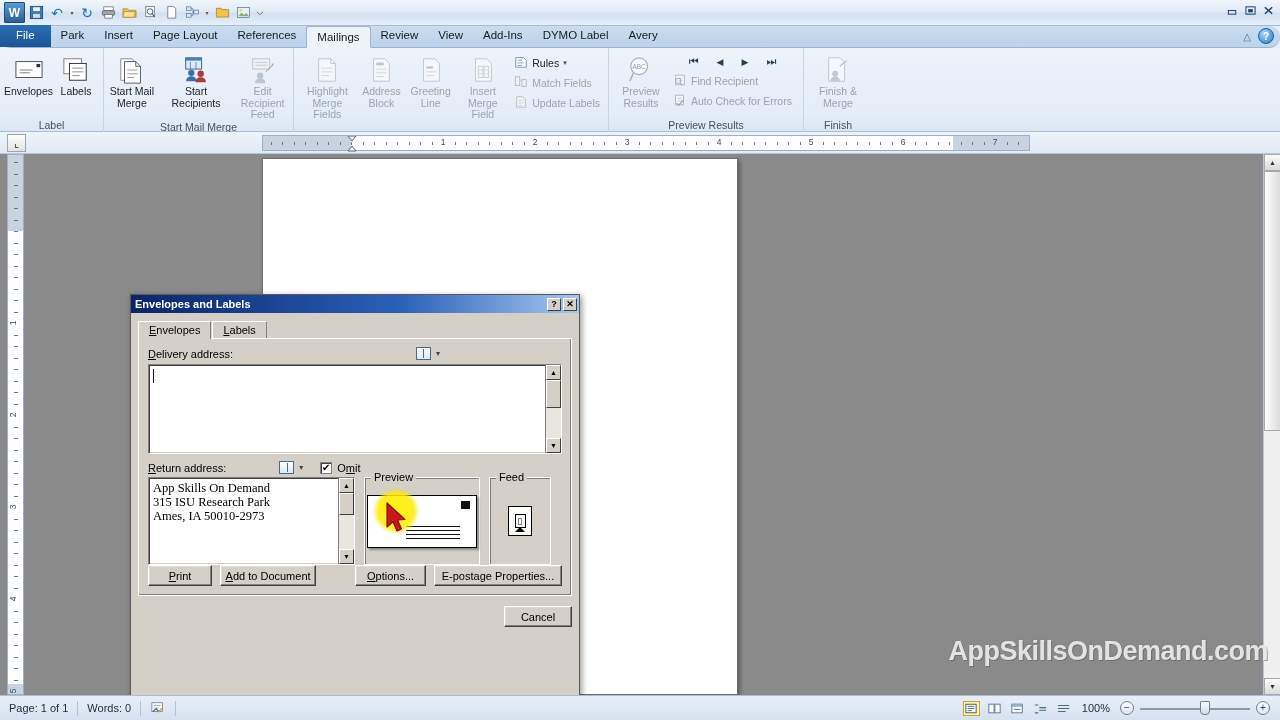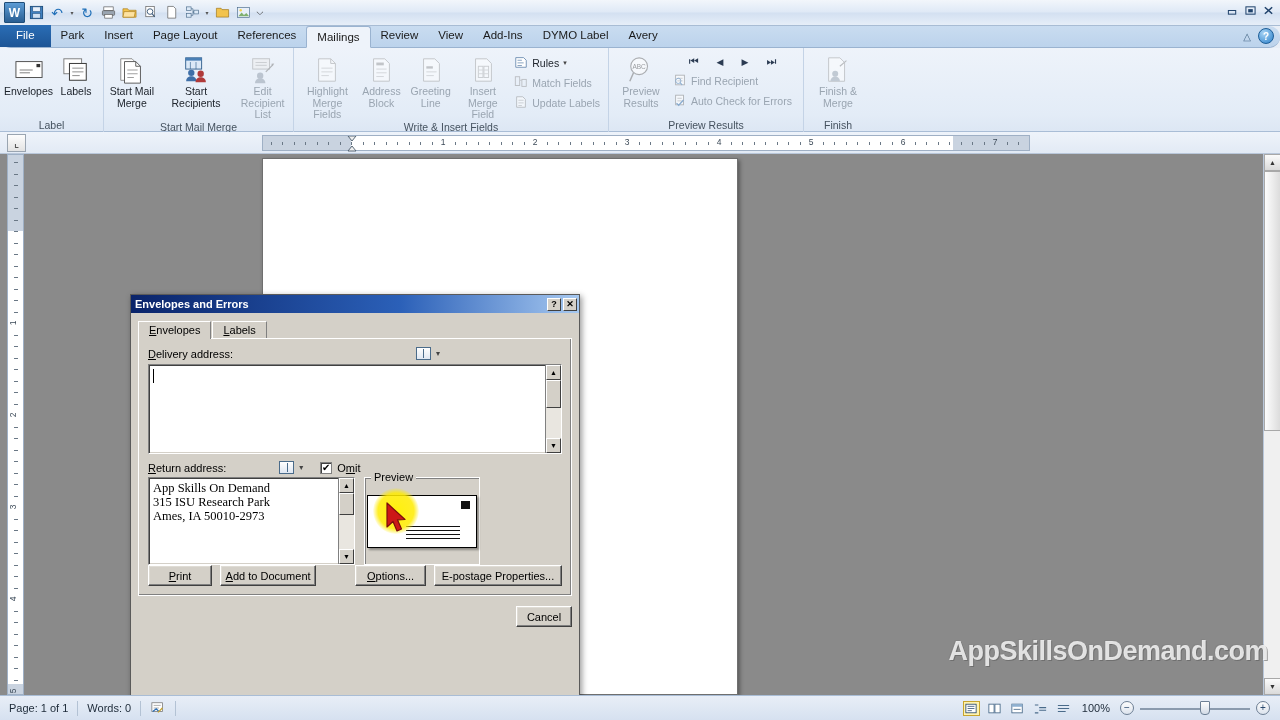--- a/index.html
+++ b/index.html
@@ -614,21 +614,21 @@
                 <rect x="6" y="4" width="18" height="11" fill="#eee" stroke="#999" stroke-width="1"></rect>
                 <line x1="9" y1="8" x2="21" y2="8" stroke="#aaa"></line>
                 <line x1="9" y1="11" x2="21" y2="11" stroke="#aaa"></line>
                 <circle cx="14" cy="22" r="3.4" fill="#8e9aa8"></circle>
                 <path d="M8.5 30c0-3.4 2.6-5.3 5.5-5.3s5.5 1.9 5.5 5.3z" fill="#8e9aa8"></path>
                 <path d="M20 18l8-8" stroke="#777" stroke-width="1.4"></path>
                 <path d="M29 9l-3 .4.5 2.6z" fill="#777"></path>
               </svg>
           </div>
           <div style="white-space:pre-line">Edit
-Recipient List</div>
+Recipient Feed</div>
         </div>
       </div>
       <div class="rgroup-label">Start Mail Merge</div>
     </div>
 
     <div class="rgroup" style="width:315px">
       <div class="rgroup-items" style="gap:0">
         <div class="bigbtn dim" style="width:62px">
           <div class="ic">
             <svg width="30" height="28" viewBox="0 0 32 30" opacity=".5">
@@ -705,21 +705,20 @@
             <span>
               <svg width="14" height="14" viewBox="0 0 16 16" opacity=".5">
                   <path d="M3 2h7l3 3v9H3z" fill="#fff" stroke="#888"></path>
                   <path d="M5 6h6M5 9h6M5 12h4" stroke="#aaa"></path>
                 </svg>
             </span>
             <span>Update Labels</span>
           </div>
         </div>
       </div>
-      <div class="rgroup-label">Write &amp; Insert Fields</div>
     </div>
 
     <div class="rgroup" style="width:195px">
       <div class="rgroup-items" style="gap:0">
         <div class="bigbtn dim" style="width:56px">
           <div class="ic">
             <svg width="32" height="28" viewBox="0 0 34 30" opacity=".55">
                 <circle cx="15" cy="11" r="9" fill="#fff" stroke="#777" stroke-width="1.2"></circle>
                 <text x="15" y="14" font-size="7" text-anchor="middle" fill="#555" font-family="sans-serif">ABC</text>
                 <line x1="9" y1="18" x2="5" y2="27" stroke="#777" stroke-width="1.6"></line>
@@ -921,21 +920,21 @@
     <div class="page"></div>
 
     <div class="vscroll">
       <div class="arrow">▲</div>
       <div class="thumb"></div>
       <div class="arrow" style="position:absolute;bottom:0;left:0">▼</div>
     </div>
 
     <div class="dialog" style="top:0px;left:0px;position:absolute;left:130px;top:162px">
       <div class="dlg-title">
-        <div class="t">Envelopes and Errors</div>
+        <div class="t">Envelopes and Labels</div>
         <div class="dlg-btn">?</div>
         <div class="dlg-btn">✕</div>
       </div>
 
       <div class="dlg-body">
 
         <div class="tabrow">
           <div class="dtab sel">
             <span class="u" style="text-decoration:none"><u>E</u>nvelopes</span>
           </div>
@@ -1000,33 +999,41 @@
                   <div class="line" style="top:34px;width:54px"></div>
                   <div class="line" style="top:38px;width:54px"></div>
                   <div class="line" style="top:42px;width:54px"></div>
                 </div>
                 <svg class="cursor-arrow" style="left:20px;top:24px" width="26" height="32" viewBox="0 0 26 32">
                   <path d="M2 1 L2 25 L8 19.5 L12 29 L16.5 27 L12.5 17.8 L20 17.5 Z" fill="#cc1717" stroke="#7a0c0c" stroke-width="1.2" stroke-linejoin="round"></path>
                 </svg>
               </div>
             </div>
 
+            <div class="groupbox" style="width:62px;height:88px;position:relative">
+              <div class="gtitle">Feed</div>
+              <div style="position:absolute;left:0;top:0;right:0;bottom:0;display:flex;align-items:center;justify-content:center">
+                <div class="feedicon">
+                  <div class="inner">▯</div>
+                </div>
+              </div>
+            </div>
           </div>
 
 
           <div style="display:flex;align-items:center;gap:8px">
             <div class="btn" style="width:66px"><u>P</u>rint</div>
             <div class="btn" style="width:99px"><u>A</u>dd to Document</div>
             <div class="btn" style="width:73px;margin-left:31px"><u>O</u>ptions...</div>
             <div class="btn" style="width:132px">E-postage Properties...</div>
           </div>
         </div>
 
         <div style="display:flex;justify-content:flex-end;margin-top:10px">
-          <div class="btn" style="width:56px">Cancel</div>
+          <div class="btn" style="width:68px">Cancel</div>
         </div>
       </div>
     </div>
 
     <div class="watermark">AppSkillsOnDemand.com</div>
   </div>
 
   <div class="statusbar">
     <div class="sb-item">Page: 1 of 1</div>
     <div class="sb-sep"></div>

